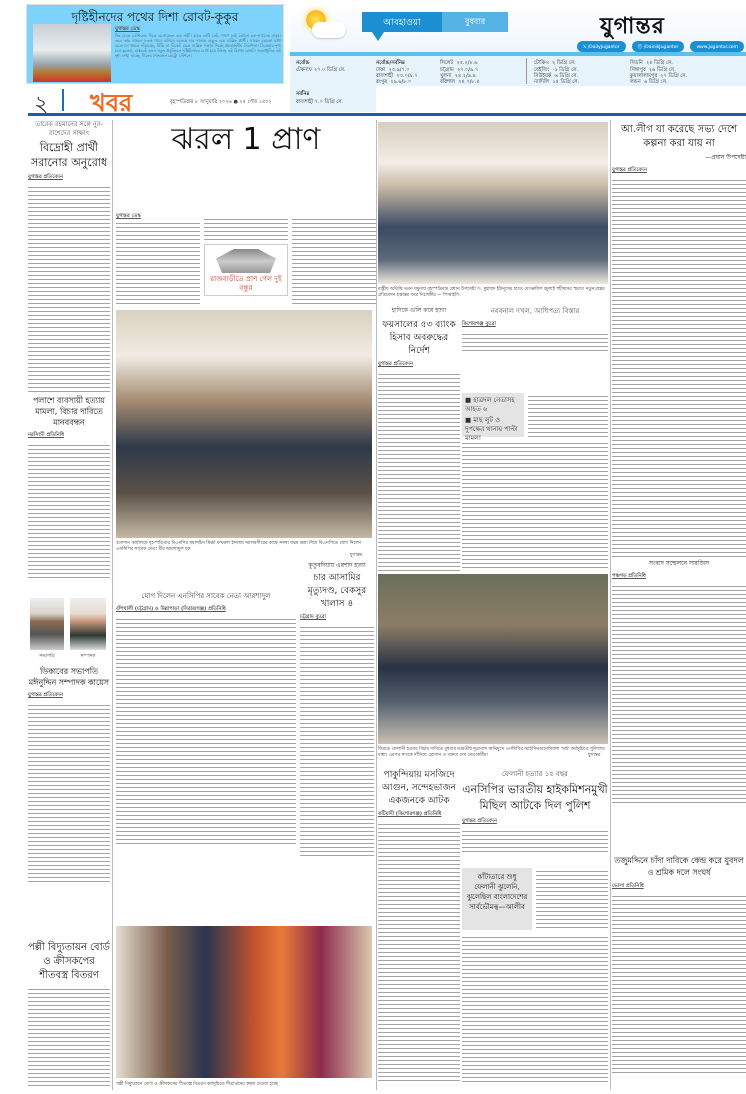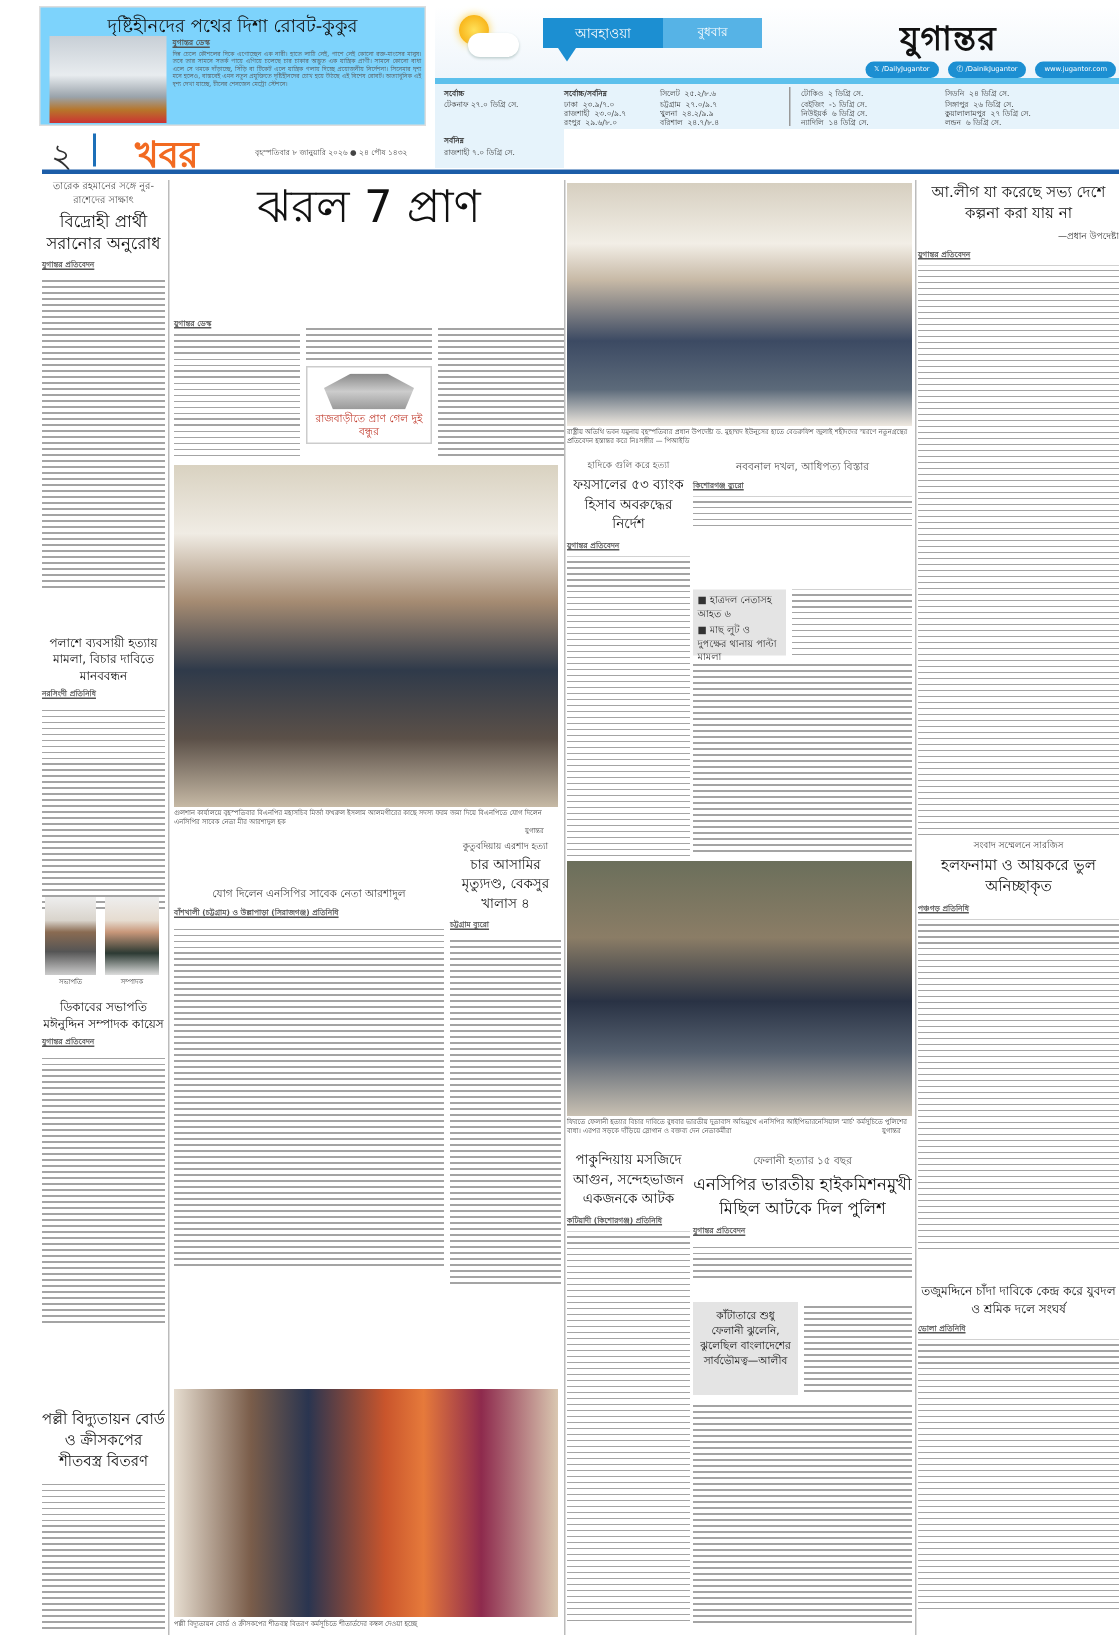--- a/index.html
+++ b/index.html
@@ -75,21 +75,21 @@
 </div>
 <div class="abs" style="left:28px;top:113px;width:718px;height:3px;background:#1c5da8;"></div>
 
 <div class="abs" style="left:28px;top:120px;width:82px;">
   <div class="hl" style="font-size:6.5px;color:#555;line-height:9px;">তারেক রহমানের সঙ্গে নুর-রাশেদের সাক্ষাৎ</div>
   <div class="hl" style="font-size:11px;line-height:15px;margin-top:2px;">বিদ্রোহী প্রার্থী সরানোর অনুরোধ</div>
   <div class="byline" style="margin-top:3px;">যুগান্তর প্রতিবেদন</div>
   <div class="filler" style="height:210px;margin-top:3px;"></div>
 </div>
 
-<div class="abs" style="left:28px;top:423px;width:82px;">
+<div class="abs" style="left:28px;top:395px;width:82px;">
   <div class="hl" style="font-size:8px;line-height:11px;">পলাশে ব্যবসায়ী হত্যায় মামলা, বিচার দাবিতে মানববন্ধন</div>
   <div class="byline" style="margin-top:3px;">নরসিংদী প্রতিনিধি</div>
   <div class="filler" style="height:138px;margin-top:3px;"></div>
 </div>
 
 <div class="abs photo" style="left:30px;top:598px;width:34px;height:52px;background:linear-gradient(180deg,#eee 0,#d9d4cc 30%,#8a6b52 45%,#555 70%,#ccc 100%);"></div>
 <div class="abs photo" style="left:70px;top:598px;width:36px;height:52px;background:linear-gradient(180deg,#eee 0,#e6dcd0 30%,#c8977a 45%,#2c3a33 72%,#ddd 100%);"></div>
 <div class="abs caption" style="left:30px;top:653px;width:34px;text-align:center;">সভাপতি</div>
 <div class="abs caption" style="left:70px;top:653px;width:36px;text-align:center;">সম্পাদক</div>
 
@@ -100,21 +100,21 @@
 </div>
 
 <div class="abs" style="left:28px;top:940px;width:82px;">
   <div class="hl" style="font-size:10px;line-height:14px;">পল্লী বিদ্যুতায়ন বোর্ড ও ক্রীসকপের শীতবস্ত্র বিতরণ</div>
   <div class="filler" style="height:100px;margin-top:4px;"></div>
 </div>
 
 <div class="vrule" style="left:112px;top:120px;height:970px;"></div>
 
 <div class="abs hl" style="left:114px;top:120px;width:264px;">
-  <div style="font-size:30px;line-height:38px;">ঝরল 7 প্রাণ</div>
+  <div style="font-size:30px;line-height:38px;">ঝরল 1 প্রাণ</div>
 </div>
 <div class="abs byline" style="left:116px;top:212px;">যুগান্তর ডেস্ক</div>
 <div class="abs filler" style="left:116px;top:220px;width:84px;height:86px;"></div>
 <div class="abs filler" style="left:204px;top:216px;width:84px;height:26px;"></div>
 <div class="abs filler" style="left:292px;top:216px;width:84px;height:90px;"></div>
 <div class="abs" style="left:204px;top:244px;width:84px;height:52px;background:#fff;border:1px solid #ccc;">
   <div style="margin:4px auto 0;width:60px;height:24px;background:linear-gradient(180deg,#888 0,#ccc 50%,#999 100%);clip-path:polygon(10% 100%,0 40%,30% 0,70% 0,100% 40%,90% 100%);"></div>
   <div class="hl" style="font-size:7px;line-height:9px;color:#c0392b;margin-top:2px;">রাজবাড়ীতে প্রাণ গেল দুই বন্ধুর</div>
 </div>
 
@@ -144,21 +144,20 @@
 
 <div class="abs" style="left:612px;top:122px;width:134px;">
   <div class="hl" style="font-size:10px;line-height:14px;">আ.লীগ যা করেছে সভ্য দেশে কল্পনা করা যায় না</div>
   <div style="font-size:6px;text-align:right;color:#333;margin-top:2px;">—প্রধান উপদেষ্টা</div>
   <div class="byline" style="margin-top:3px;">যুগান্তর প্রতিবেদন</div>
   <div class="filler" style="height:380px;margin-top:3px;"></div>
 </div>
 
 <div class="abs" style="left:612px;top:558px;width:134px;">
   <div class="hl" style="font-size:6px;color:#444;">সংবাদ সম্মেলনে সারজিস</div>
-  <div class="hl" style="font-size:10px;line-height:14px;margin-top:2px;">হলফনামা ও আয়করে ভুল অনিচ্ছাকৃত</div>
   <div class="byline" style="margin-top:3px;">পঞ্চগড় প্রতিনিধি</div>
   <div class="filler" style="height:220px;margin-top:3px;"></div>
 </div>
 
 <div class="abs" style="left:612px;top:855px;width:134px;">
   <div class="hl" style="font-size:8px;line-height:12px;">তজুমদ্দিনে চাঁদা দাবিকে কেন্দ্র করে যুবদল ও শ্রমিক দলে সংঘর্ষ</div>
   <div class="byline" style="margin-top:3px;">ভোলা প্রতিনিধি</div>
   <div class="filler" style="height:180px;margin-top:3px;"></div>
 </div>
 

